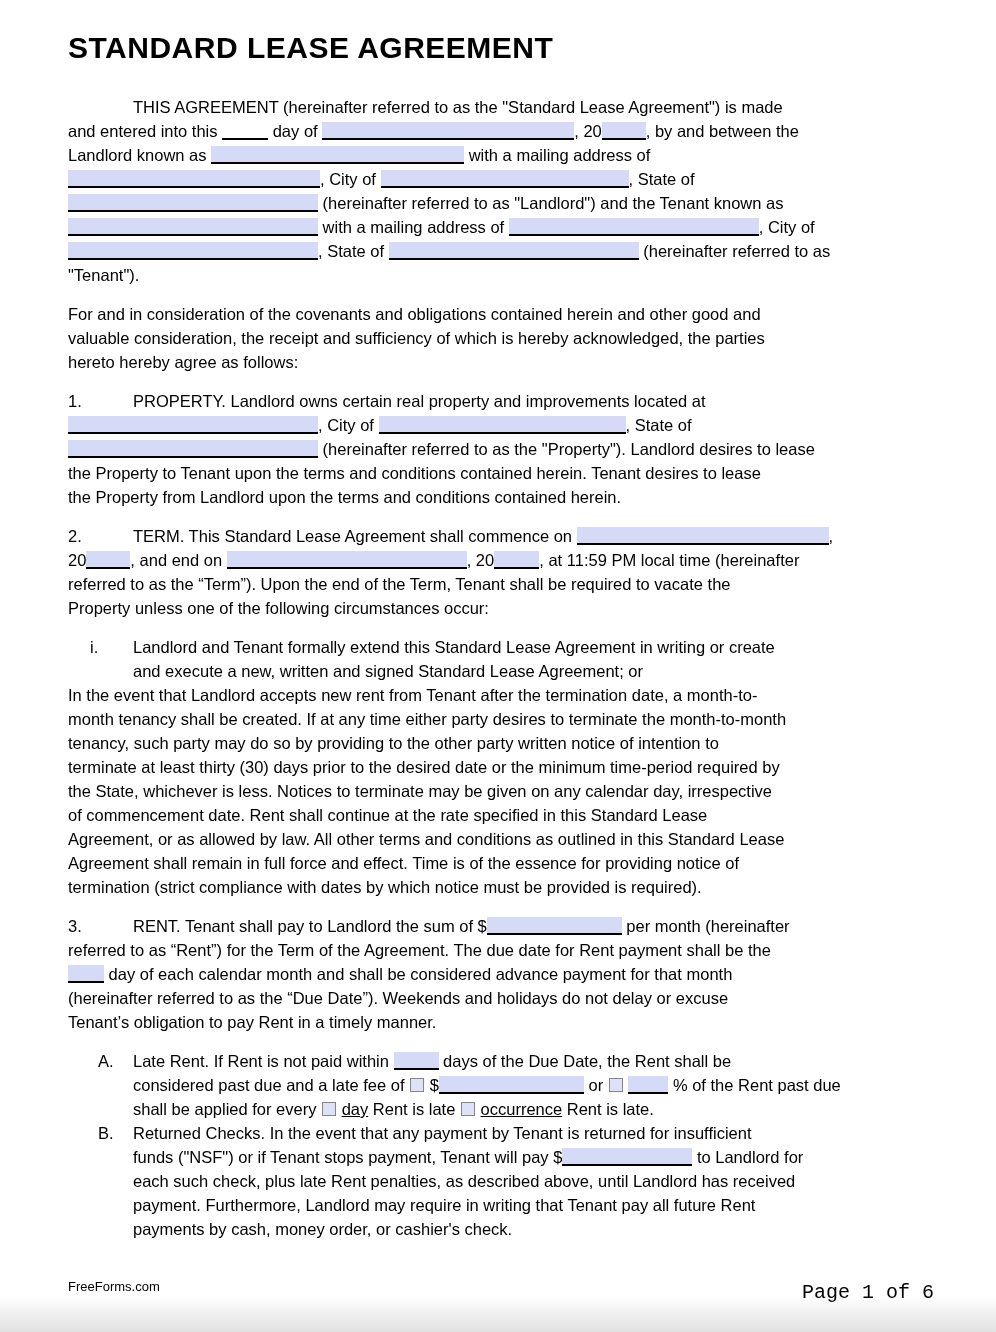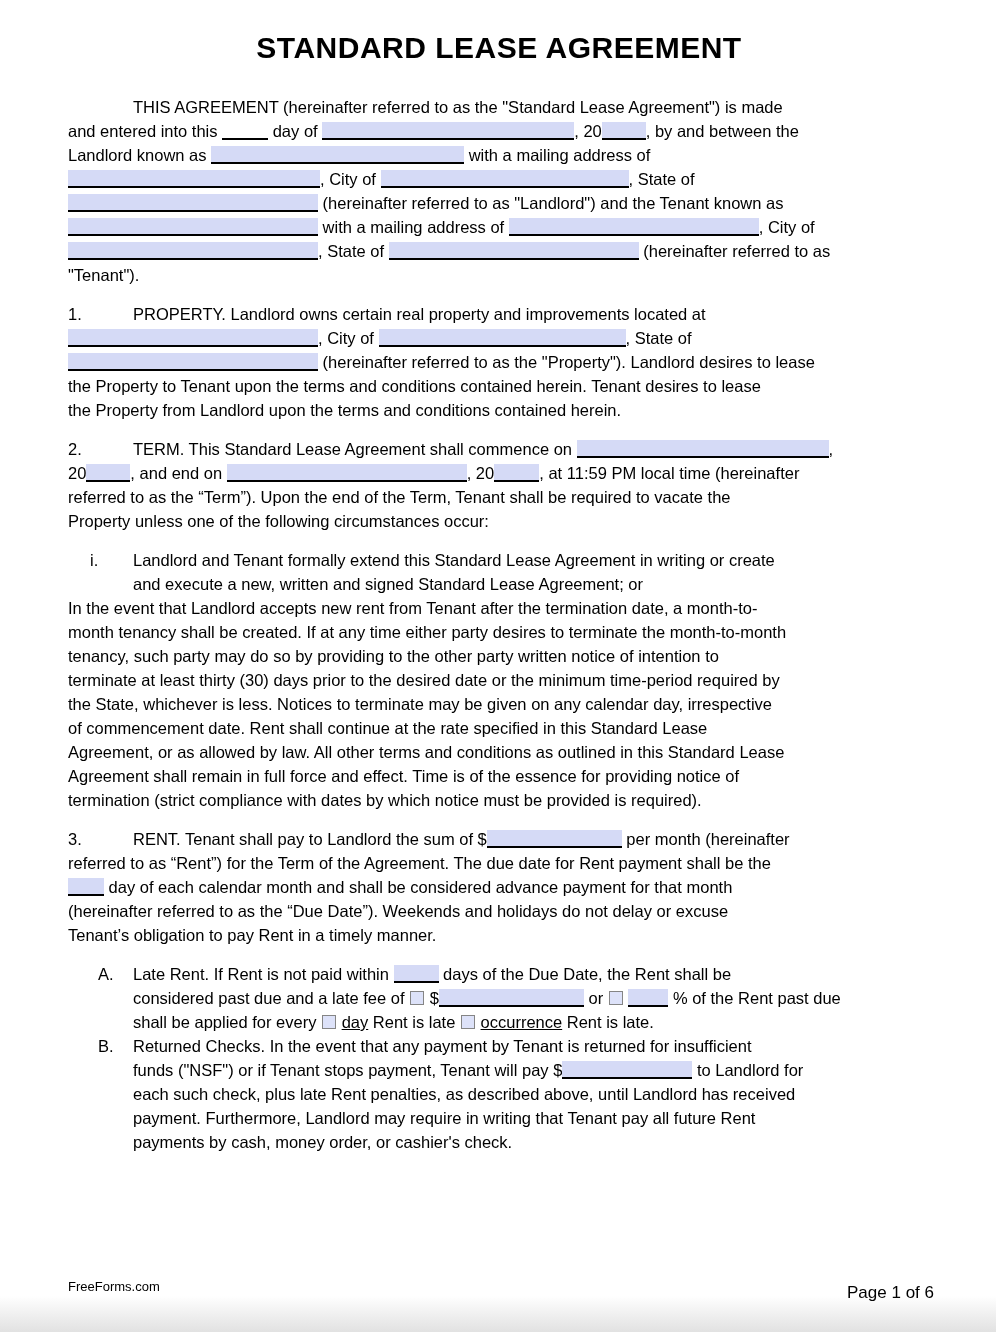--- a/index.html
+++ b/index.html
@@ -2,54 +2,55 @@
 <html><head>
 <meta charset="utf-8">
 <style>
   html,body{margin:0;padding:0;background:#ffffff;}
   .page{
     position:relative;width:996px;height:1332px;background:#ffffff;
     font-family:"Liberation Sans",sans-serif;font-size:16.5px;line-height:24px;color:#000;
     box-sizing:border-box;padding:30px 66px 0 68px;overflow:hidden;
   }
   .title{
-    font-size:30px;line-height:36px;font-weight:bold;text-align:center;
+    font-size:30px;line-height:36px;font-weight:bold;
     margin:0 0 29px 0;letter-spacing:0.5px;
   }
   .block{margin:0 0 15px 0;}
   .block.tight{margin-bottom:0;}
   .first-indent{text-indent:65px;}
   .num{display:inline-block;width:65px;}
   .hang{position:relative;padding-left:65px;}
   .marker{position:absolute;top:0;}
   .bold{font-weight:normal;}
   .blank{
     display:inline-block;box-sizing:border-box;height:18px;
     background:#d5daf6;border-bottom:2px solid #000;vertical-align:-3px;
   }
   .blank.white{background:transparent;}
   .cb{
     display:inline-block;width:12px;height:12px;background:#dde2f9;
     border:1px solid #858585;vertical-align:-1px;margin:0 1px;
   }
   .u{text-decoration:underline;}
   .footer-brand{position:absolute;left:68px;bottom:37px;font-size:13px;line-height:17px;}
-  .footer-page{position:absolute;right:62px;bottom:30px;font-size:17px;line-height:18px;}
+  .footer-page{position:absolute;right:62px;bottom:30px;font-size:20px;line-height:18px;font-family:Liberation Mono, monospace;}
   .bottom-shade{
     position:absolute;left:0;right:0;bottom:0;height:36px;pointer-events:none;
     background:linear-gradient(180deg,rgba(190,190,190,0) 0%,rgba(170,170,170,0.35) 100%);
   }
 </style>
 </head>
 <body>
 
 <div class="page">
   <h1 class="title">STANDARD LEASE AGREEMENT</h1>
   <div id="doc-body">
       <div class="block para first-indent"><span class="bold">THIS AGREEMENT</span> (hereinafter referred to as the "Standard Lease Agreement") is made<br>and entered into this <span class="blank white" style="width: 46px;"></span> day of <span class="blank" style="width: 252px;"></span>, 20<span class="blank" style="width: 44px;"></span>, by and between the<br>Landlord known as <span class="blank" style="width: 253px;"></span> with a mailing address of<br><span class="blank" style="width: 252px;"></span>, City of <span class="blank" style="width: 248px;"></span>, State of<br><span class="blank" style="width: 250px;"></span> (hereinafter referred to as "Landlord") and the Tenant known as<br><span class="blank" style="width: 250px;"></span> with a mailing address of <span class="blank" style="width: 250px;"></span>, City of<br><span class="blank" style="width: 250px;"></span>, State of <span class="blank" style="width: 250px;"></span> (hereinafter referred to as<br>"Tenant").</div>
+      <div class="block para">For and in consideration of the covenants and obligations contained herein and other good and<br>valuable consideration, the receipt and sufficiency of which is hereby acknowledged, the parties<br>hereto hereby agree as follows:</div>
       <div class="block numbered"><span class="num">1.</span><span class="bold">PROPERTY</span>. Landlord owns certain real property and improvements located at<br><span class="blank" style="width: 250px;"></span>, City of <span class="blank" style="width: 247px;"></span>, State of<br><span class="blank" style="width: 250px;"></span> (hereinafter referred to as the "Property"). Landlord desires to lease<br>the Property to Tenant upon the terms and conditions contained herein. Tenant desires to lease<br>the Property from Landlord upon the terms and conditions contained herein.</div>
       <div class="block numbered"><span class="num">2.</span><span class="bold">TERM</span>. This Standard Lease Agreement shall commence on <span class="blank" style="width: 252px;"></span>,<br>20<span class="blank" style="width: 44px;"></span>, and end on <span class="blank" style="width: 240px;"></span>, 20<span class="blank" style="width: 45px;"></span>, at 11:59 PM local time (hereinafter<br>referred to as the “Term”). Upon the end of the Term, Tenant shall be required to vacate the<br>Property unless one of the following circumstances occur:</div>
       <div class="block hang tight"><span class="marker" style="left: 22px;">i.</span>Landlord and Tenant formally extend this Standard Lease Agreement in writing or create<br>and execute a new, written and signed Standard Lease Agreement; or</div>
       <div class="block para">In the event that Landlord accepts new rent from Tenant after the termination date, a month-to-<br>month tenancy shall be created. If at any time either party desires to terminate the month-to-month<br>tenancy, such party may do so by providing to the other party written notice of intention to<br>terminate at least thirty (30) days prior to the desired date or the minimum time-period required by<br>the State, whichever is less. Notices to terminate may be given on any calendar day, irrespective<br>of commencement date. Rent shall continue at the rate specified in this Standard Lease<br>Agreement, or as allowed by law. All other terms and conditions as outlined in this Standard Lease<br>Agreement shall remain in full force and effect. Time is of the essence for providing notice of<br>termination (strict compliance with dates by which notice must be provided is required).</div>
       <div class="block numbered"><span class="num">3.</span><span class="bold">RENT</span>. Tenant shall pay to Landlord the sum of $<span class="blank" style="width: 135px;"></span> per month (hereinafter<br>referred to as “Rent”) for the Term of the Agreement. The due date for Rent payment shall be the<br><span class="blank" style="width: 36px;"></span> day of each calendar month and shall be considered advance payment for that month<br>(hereinafter referred to as the “Due Date”). Weekends and holidays do not delay or excuse<br>Tenant’s obligation to pay Rent in a timely manner.</div>
       <div class="block hang tight"><span class="marker" style="left: 30px;">A.</span><span class="bold">Late Rent</span>. If Rent is not paid within <span class="blank" style="width: 45px;"></span> days of the Due Date, the Rent shall be<br>considered past due and a late fee of <span class="cb"></span> $<span class="blank" style="width: 145px;"></span> or <span class="cb"></span> <span class="blank" style="width: 40px;"></span> % of the Rent past due<br>shall be applied for every <span class="cb"></span> <span class="u">day</span> Rent is late <span class="cb"></span> <span class="u">occurrence</span> Rent is late.</div>
       <div class="block hang"><span class="marker" style="left: 30px;">B.</span><span class="bold">Returned Checks</span>. In the event that any payment by Tenant is returned for insufficient<br>funds ("NSF") or if Tenant stops payment, Tenant will pay $<span class="blank" style="width: 130px;"></span> to Landlord for<br>each such check, plus late Rent penalties, as described above, until Landlord has received<br>payment. Furthermore, Landlord may require in writing that Tenant pay all future Rent<br>payments by cash, money order, or cashier's check.</div>
     </div>
   <div class="footer-brand">FreeForms.com</div>
   <div class="footer-page">Page 1 of 6</div>

